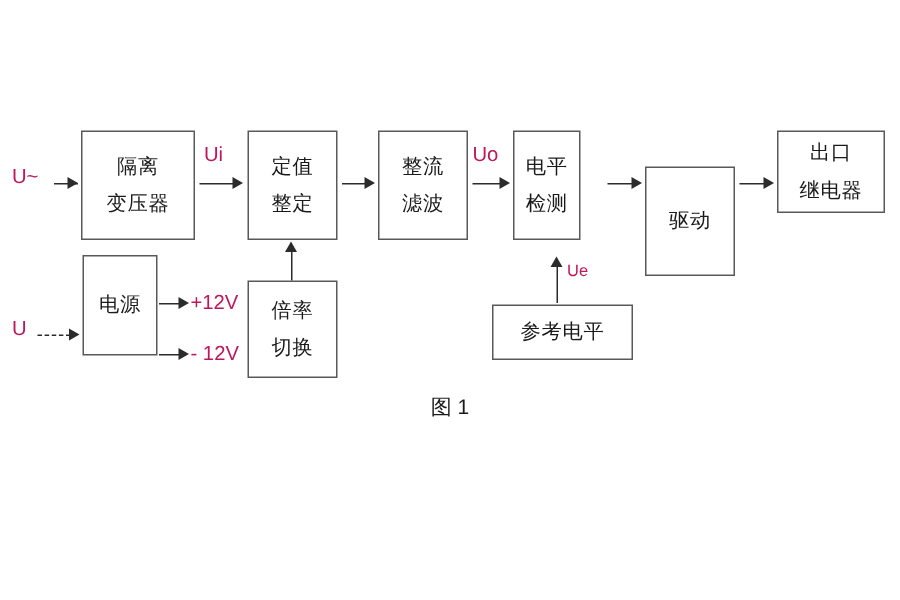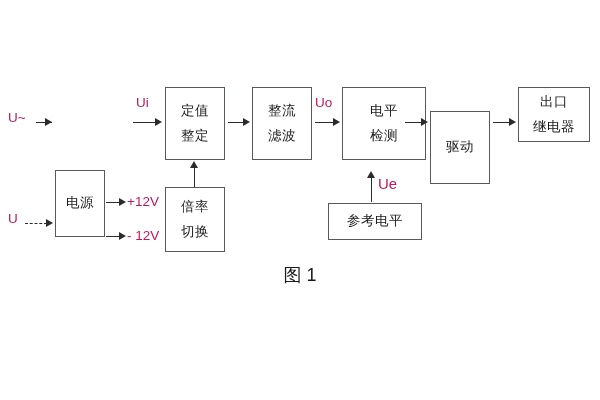--- a/index.html
+++ b/index.html
@@ -40,21 +40,21 @@
   }
   
   .lbl {
     position: absolute;
     color: #be185d;
     font-size: 13.5px;
     white-space: nowrap;
     line-height: 1;
   }
   .lbl.small {
-    font-size: 15px;
+    font-size: 11px;
   }
   
   .hline {
     position: absolute;
     height: 0;
     border-top: 1.3px solid #2b2b2b;
   }
   .vline {
     position: absolute;
     width: 0;
@@ -77,34 +77,38 @@
     border-bottom: 7px solid #2b2b2b;
   }
   .dashline {
     position: absolute;
     height: 0;
     border-top: 1.3px dashed #2b2b2b;
   }
   .caption {
     position: absolute;
     color: #1a1a1a;
-    font-size: 18px;
+    font-size: 14px;
     white-space: nowrap;
   }
 </style>
 </head>
 <body>
 
 <div id="canvas">
 
   <div class="lbl" style="left:8px; top:111px;">U~</div>
 
   <div class="hline" style="left:36px; top:122px; width:16px;"></div>
   <div class="arrow-r" style="left:45px; top:118px;"></div>
 
+  <div class="block two" style="left:54px; top:87px; width:76px; height:73px;">
+    <span class="ln">隔离</span>
+    <span class="ln">变压器</span>
+  </div>
 
   <div class="lbl" style="left:136px; top:96px;">Ui</div>
   <div class="hline" style="left:133px; top:122px; width:24px;"></div>
   <div class="arrow-r" style="left:155px; top:118px;"></div>
 
   <div class="block two" style="left:165px; top:87px; width:60px; height:73px;">
     <span class="ln">定值</span>
     <span class="ln">整定</span>
   </div>
 
@@ -113,21 +117,21 @@
 
   <div class="block two" style="left:252px; top:87px; width:60px; height:73px;">
     <span class="ln">整流</span>
     <span class="ln">滤波</span>
   </div>
 
   <div class="lbl" style="left:315px; top:96px;text-align:center;">Uo</div>
   <div class="hline" style="left:315px; top:122px; width:20px;"></div>
   <div class="arrow-r" style="left:333px; top:118px;"></div>
 
-  <div class="block two" style="left:342px; top:87px; width:84px; height:73px;">
+  <div class="block two" style="left:342px; top:87px; width:45px; height:73px;">
     <span class="ln">电平</span>
     <span class="ln">检测</span>
   </div>
 
   <div class="hline" style="left:405px; top:122px; width:18px;"></div>
   <div class="arrow-r" style="left:421px; top:118px;"></div>
 
   <div class="block" style="left:430px; top:87px; width:60px; height:73px;margin-top:24px;">
     <span class="ln">驱动</span>
   </div>

